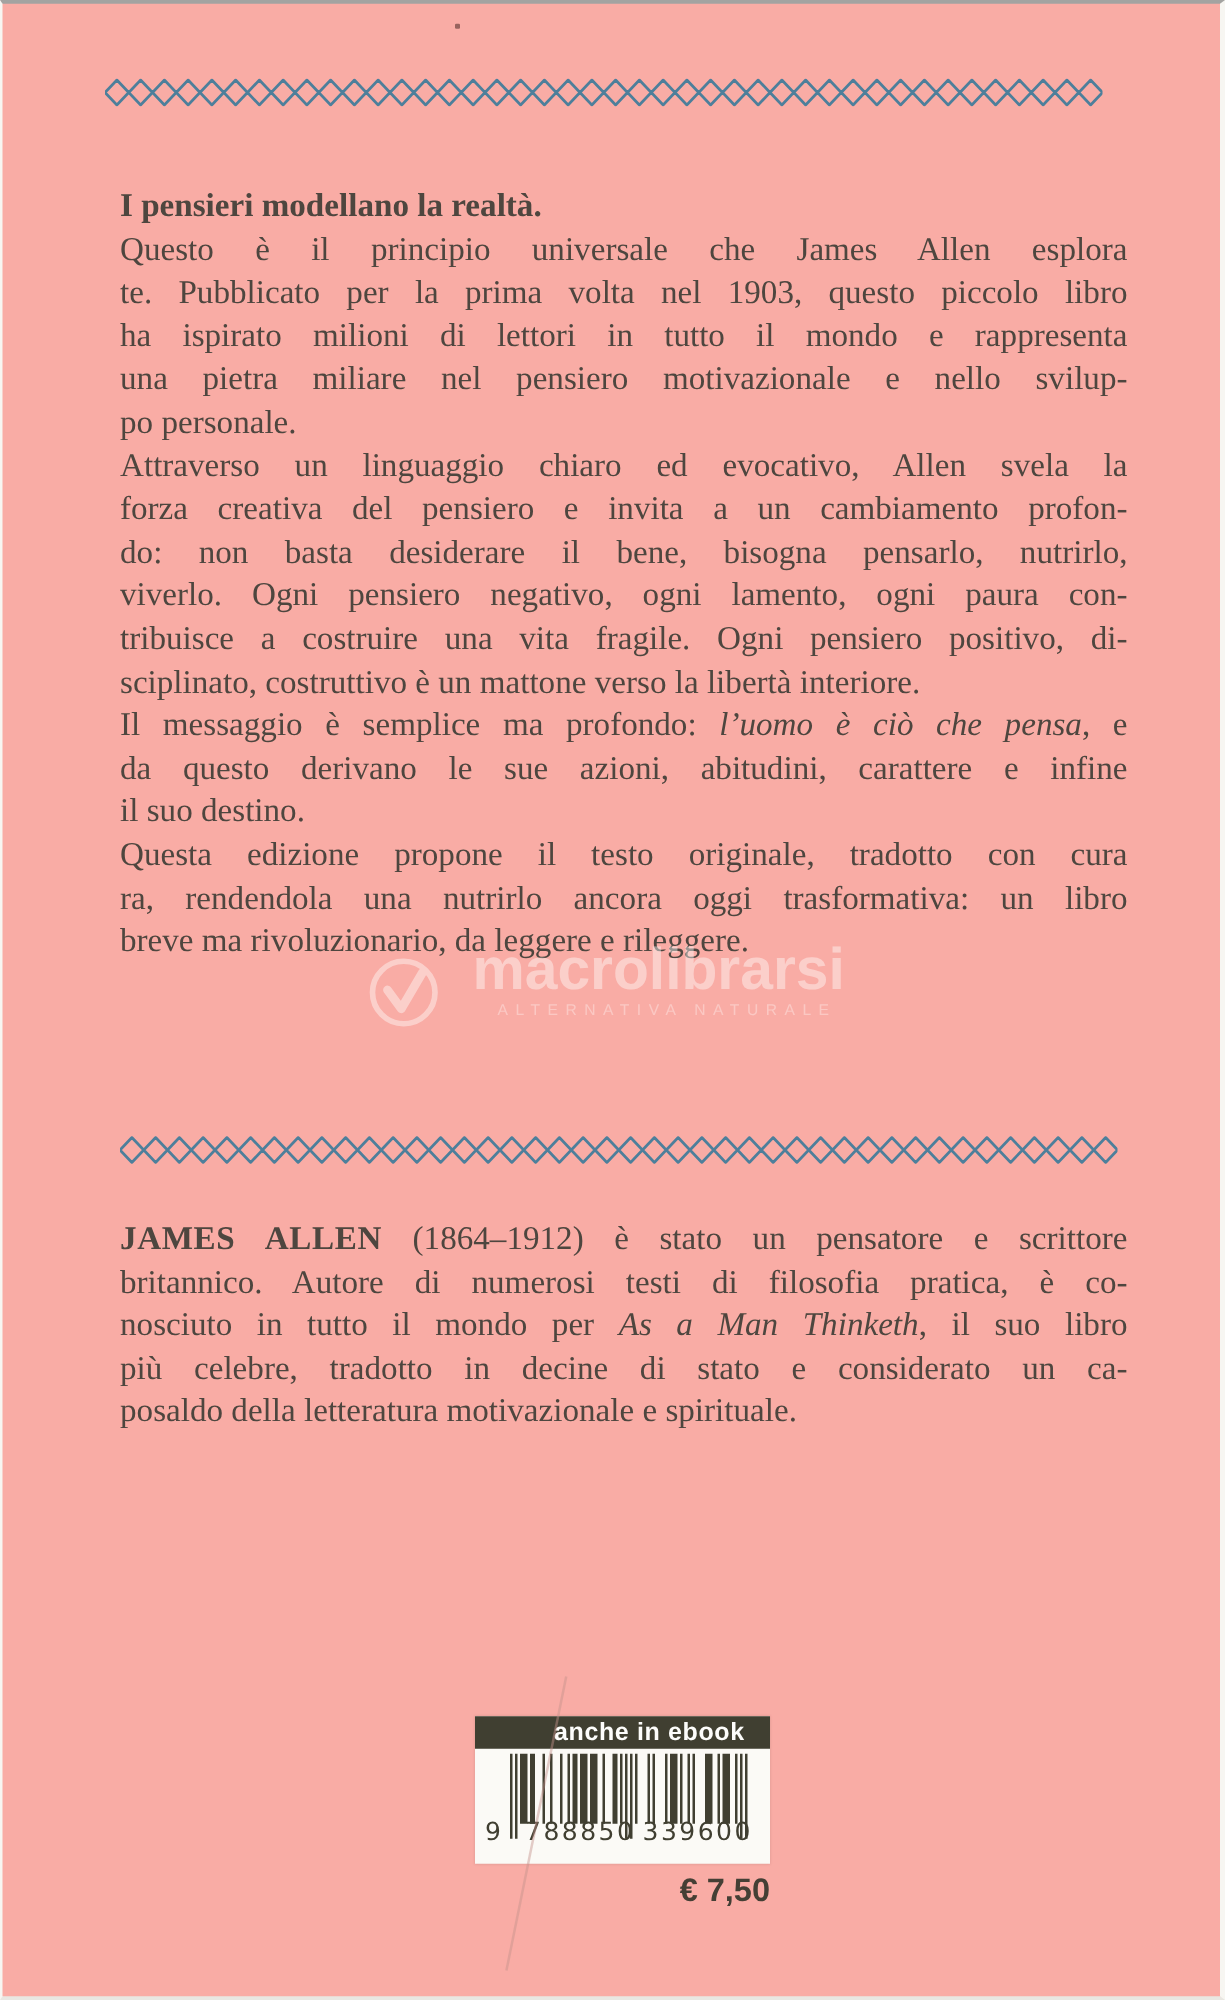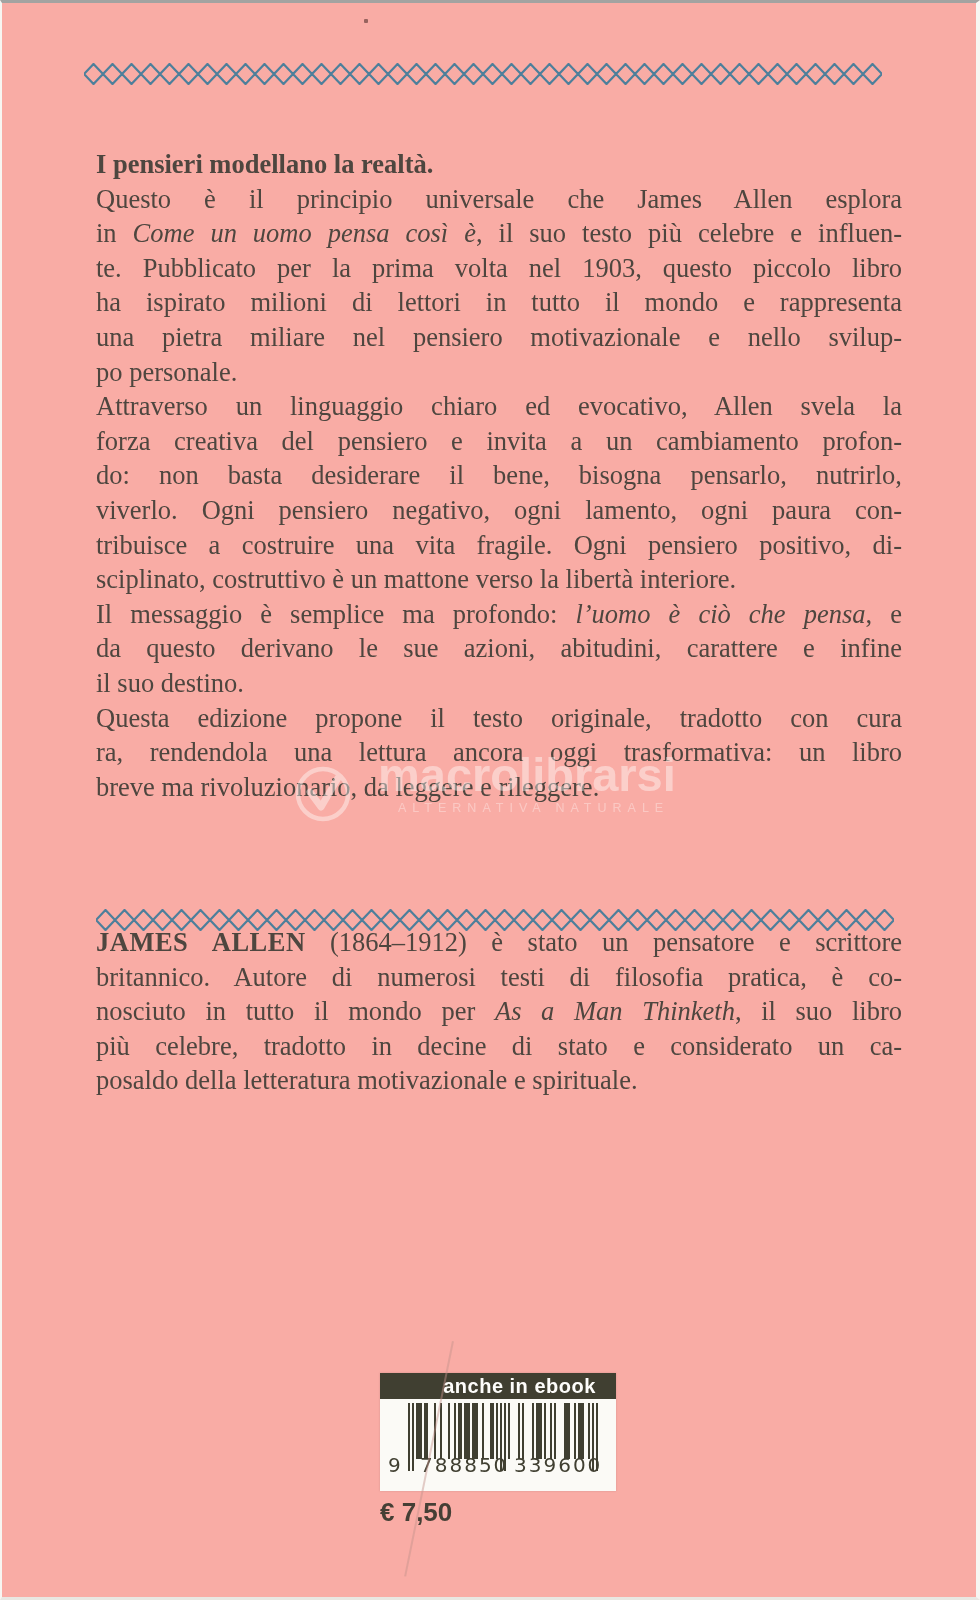--- a/index.html
+++ b/index.html
@@ -100,21 +100,21 @@
   .bc-digit{
     position:absolute;top:54px;
     font-family:"DejaVu Sans", sans-serif;
     font-size:20px;color:var(--dark);
   }
   .d9{left:8px;}
   .dg1{left:40px;width:80px;text-align:center;letter-spacing:2px;}
   .dg2{left:134px;width:74px;text-align:right;letter-spacing:2px;}
   .price{
     left:378px;top:1494px;width:236px;
-    text-align:left;
+    text-align:right;
     font-family:"Liberation Sans", sans-serif;
     font-weight:bold;
     font-size:26px;
     color:#453f35;
   }
   
   .crease{
     left:450px;top:1338px;width:1.5px;height:240px;
     background:rgba(196,146,140,0.45);
     transform:rotate(11.5deg);
@@ -132,62 +132,61 @@
 <div class="page">
 
   <svg class="abs diamond-row" style="left:82px;top:60px;" width="798" height="22">
     <path fill="none" stroke-width="2.2" d="M9.5 1 L19 11 L9.5 21 L0 11 Z M28.5 1 L38 11 L28.5 21 L19 11 Z M47.5 1 L57 11 L47.5 21 L38 11 Z M66.5 1 L76 11 L66.5 21 L57 11 Z M85.5 1 L95 11 L85.5 21 L76 11 Z M104.5 1 L114 11 L104.5 21 L95 11 Z M123.5 1 L133 11 L123.5 21 L114 11 Z M142.5 1 L152 11 L142.5 21 L133 11 Z M161.5 1 L171 11 L161.5 21 L152 11 Z M180.5 1 L190 11 L180.5 21 L171 11 Z M199.5 1 L209 11 L199.5 21 L190 11 Z M218.5 1 L228 11 L218.5 21 L209 11 Z M237.5 1 L247 11 L237.5 21 L228 11 Z M256.5 1 L266 11 L256.5 21 L247 11 Z M275.5 1 L285 11 L275.5 21 L266 11 Z M294.5 1 L304 11 L294.5 21 L285 11 Z M313.5 1 L323 11 L313.5 21 L304 11 Z M332.5 1 L342 11 L332.5 21 L323 11 Z M351.5 1 L361 11 L351.5 21 L342 11 Z M370.5 1 L380 11 L370.5 21 L361 11 Z M389.5 1 L399 11 L389.5 21 L380 11 Z M408.5 1 L418 11 L408.5 21 L399 11 Z M427.5 1 L437 11 L427.5 21 L418 11 Z M446.5 1 L456 11 L446.5 21 L437 11 Z M465.5 1 L475 11 L465.5 21 L456 11 Z M484.5 1 L494 11 L484.5 21 L475 11 Z M503.5 1 L513 11 L503.5 21 L494 11 Z M522.5 1 L532 11 L522.5 21 L513 11 Z M541.5 1 L551 11 L541.5 21 L532 11 Z M560.5 1 L570 11 L560.5 21 L551 11 Z M579.5 1 L589 11 L579.5 21 L570 11 Z M598.5 1 L608 11 L598.5 21 L589 11 Z M617.5 1 L627 11 L617.5 21 L608 11 Z M636.5 1 L646 11 L636.5 21 L627 11 Z M655.5 1 L665 11 L655.5 21 L646 11 Z M674.5 1 L684 11 L674.5 21 L665 11 Z M693.5 1 L703 11 L693.5 21 L684 11 Z M712.5 1 L722 11 L712.5 21 L703 11 Z M731.5 1 L741 11 L731.5 21 L722 11 Z M750.5 1 L760 11 L750.5 21 L741 11 Z M769.5 1 L779 11 L769.5 21 L760 11 Z M788.5 1 L798 11 L788.5 21 L779 11 Z " stroke="#4d7f9b"></path>
   </svg>
 
   <div class="abs body-text" style="left:94px;top:134px;">
     <div class="headline">I pensieri modellano la realtà.</div>
     <div>
         <div class="line">Questo è il principio universale che James Allen esplora</div>
-        <div class="line">in <i>Come un uomo pensa così è</i>, il suo testo più celebre e influen-</div>
         <div class="line">te. Pubblicato per la prima volta nel 1903, questo piccolo libro</div>
         <div class="line">ha ispirato milioni di lettori in tutto il mondo e rappresenta</div>
         <div class="line">una pietra miliare nel pensiero motivazionale e nello svilup-</div>
         <div class="line last">po personale.</div>
       </div>
     <div>
         <div class="line">Attraverso un linguaggio chiaro ed evocativo, Allen svela la</div>
         <div class="line">forza creativa del pensiero e invita a un cambiamento profon-</div>
         <div class="line">do: non basta desiderare il bene, bisogna pensarlo, nutrirlo,</div>
         <div class="line">viverlo. Ogni pensiero negativo, ogni lamento, ogni paura con-</div>
         <div class="line">tribuisce a costruire una vita fragile. Ogni pensiero positivo, di-</div>
         <div class="line last">sciplinato, costruttivo è un mattone verso la libertà interiore.</div>
       </div>
     <div>
         <div class="line">Il messaggio è semplice ma profondo: <i>l’uomo è ciò che pensa</i>, e</div>
         <div class="line">da questo derivano le sue azioni, abitudini, carattere e infine</div>
         <div class="line last">il suo destino.</div>
       </div>
     <div>
         <div class="line">Questa edizione propone il testo originale, tradotto con cura</div>
-        <div class="line">ra, rendendola una lettura ancora oggi trasformativa: un libro</div>
+        <div class="line">ra, rendendola una nutrirlo ancora oggi trasformativa: un libro</div>
         <div class="line last">breve ma rivoluzionario, da leggere e rileggere.</div>
       </div>
   </div>
 
   <div class="abs watermark">
     <svg class="wm-logo" width="58" height="58" viewBox="0 0 58 58">
       <circle cx="29" cy="29" r="25" fill="none" stroke="#ffffff" stroke-width="4.5"></circle>
       <path d="M16 27 L27 42 L44 13" fill="none" stroke="#ffffff" stroke-width="7" stroke-linecap="round" stroke-linejoin="round"></path>
     </svg>
     <div class="wm-textcol">
       <div class="wm-name">macrolibrarsi</div>
       <div class="wm-tagline">ALTERNATIVA NATURALE</div>
     </div>
   </div>
 
   <svg class="abs diamond-row" style="left:94px;top:906px;" width="798" height="22">
     <path fill="none" stroke-width="2.2" d="M9.5 1 L19 11 L9.5 21 L0 11 Z M28.5 1 L38 11 L28.5 21 L19 11 Z M47.5 1 L57 11 L47.5 21 L38 11 Z M66.5 1 L76 11 L66.5 21 L57 11 Z M85.5 1 L95 11 L85.5 21 L76 11 Z M104.5 1 L114 11 L104.5 21 L95 11 Z M123.5 1 L133 11 L123.5 21 L114 11 Z M142.5 1 L152 11 L142.5 21 L133 11 Z M161.5 1 L171 11 L161.5 21 L152 11 Z M180.5 1 L190 11 L180.5 21 L171 11 Z M199.5 1 L209 11 L199.5 21 L190 11 Z M218.5 1 L228 11 L218.5 21 L209 11 Z M237.5 1 L247 11 L237.5 21 L228 11 Z M256.5 1 L266 11 L256.5 21 L247 11 Z M275.5 1 L285 11 L275.5 21 L266 11 Z M294.5 1 L304 11 L294.5 21 L285 11 Z M313.5 1 L323 11 L313.5 21 L304 11 Z M332.5 1 L342 11 L332.5 21 L323 11 Z M351.5 1 L361 11 L351.5 21 L342 11 Z M370.5 1 L380 11 L370.5 21 L361 11 Z M389.5 1 L399 11 L389.5 21 L380 11 Z M408.5 1 L418 11 L408.5 21 L399 11 Z M427.5 1 L437 11 L427.5 21 L418 11 Z M446.5 1 L456 11 L446.5 21 L437 11 Z M465.5 1 L475 11 L465.5 21 L456 11 Z M484.5 1 L494 11 L484.5 21 L475 11 Z M503.5 1 L513 11 L503.5 21 L494 11 Z M522.5 1 L532 11 L522.5 21 L513 11 Z M541.5 1 L551 11 L541.5 21 L532 11 Z M560.5 1 L570 11 L560.5 21 L551 11 Z M579.5 1 L589 11 L579.5 21 L570 11 Z M598.5 1 L608 11 L598.5 21 L589 11 Z M617.5 1 L627 11 L617.5 21 L608 11 Z M636.5 1 L646 11 L636.5 21 L627 11 Z M655.5 1 L665 11 L655.5 21 L646 11 Z M674.5 1 L684 11 L674.5 21 L665 11 Z M693.5 1 L703 11 L693.5 21 L684 11 Z M712.5 1 L722 11 L712.5 21 L703 11 Z M731.5 1 L741 11 L731.5 21 L722 11 Z M750.5 1 L760 11 L750.5 21 L741 11 Z M769.5 1 L779 11 L769.5 21 L760 11 Z M788.5 1 L798 11 L788.5 21 L779 11 Z " stroke="#4d7f9b"></path>
   </svg>
 
-  <div class="abs body-text" style="left:94px;top:922px;">
+  <div class="abs body-text" style="left:94px;top:970px;">
       <div class="line"><b>JAMES ALLEN</b> (1864–1912) è stato un pensatore e scrittore</div>
       <div class="line">britannico. Autore di numerosi testi di filosofia pratica, è co-</div>
       <div class="line">nosciuto in tutto il mondo per <i>As a Man Thinketh</i>, il suo libro</div>
       <div class="line">più celebre, tradotto in decine di stato e considerato un ca-</div>
       <div class="line last">posaldo della letteratura motivazionale e spirituale.</div>
     </div>
 
   <div class="abs ebook-label">
     <div class="ebook-banner">
       <span>anche in ebook</span>

